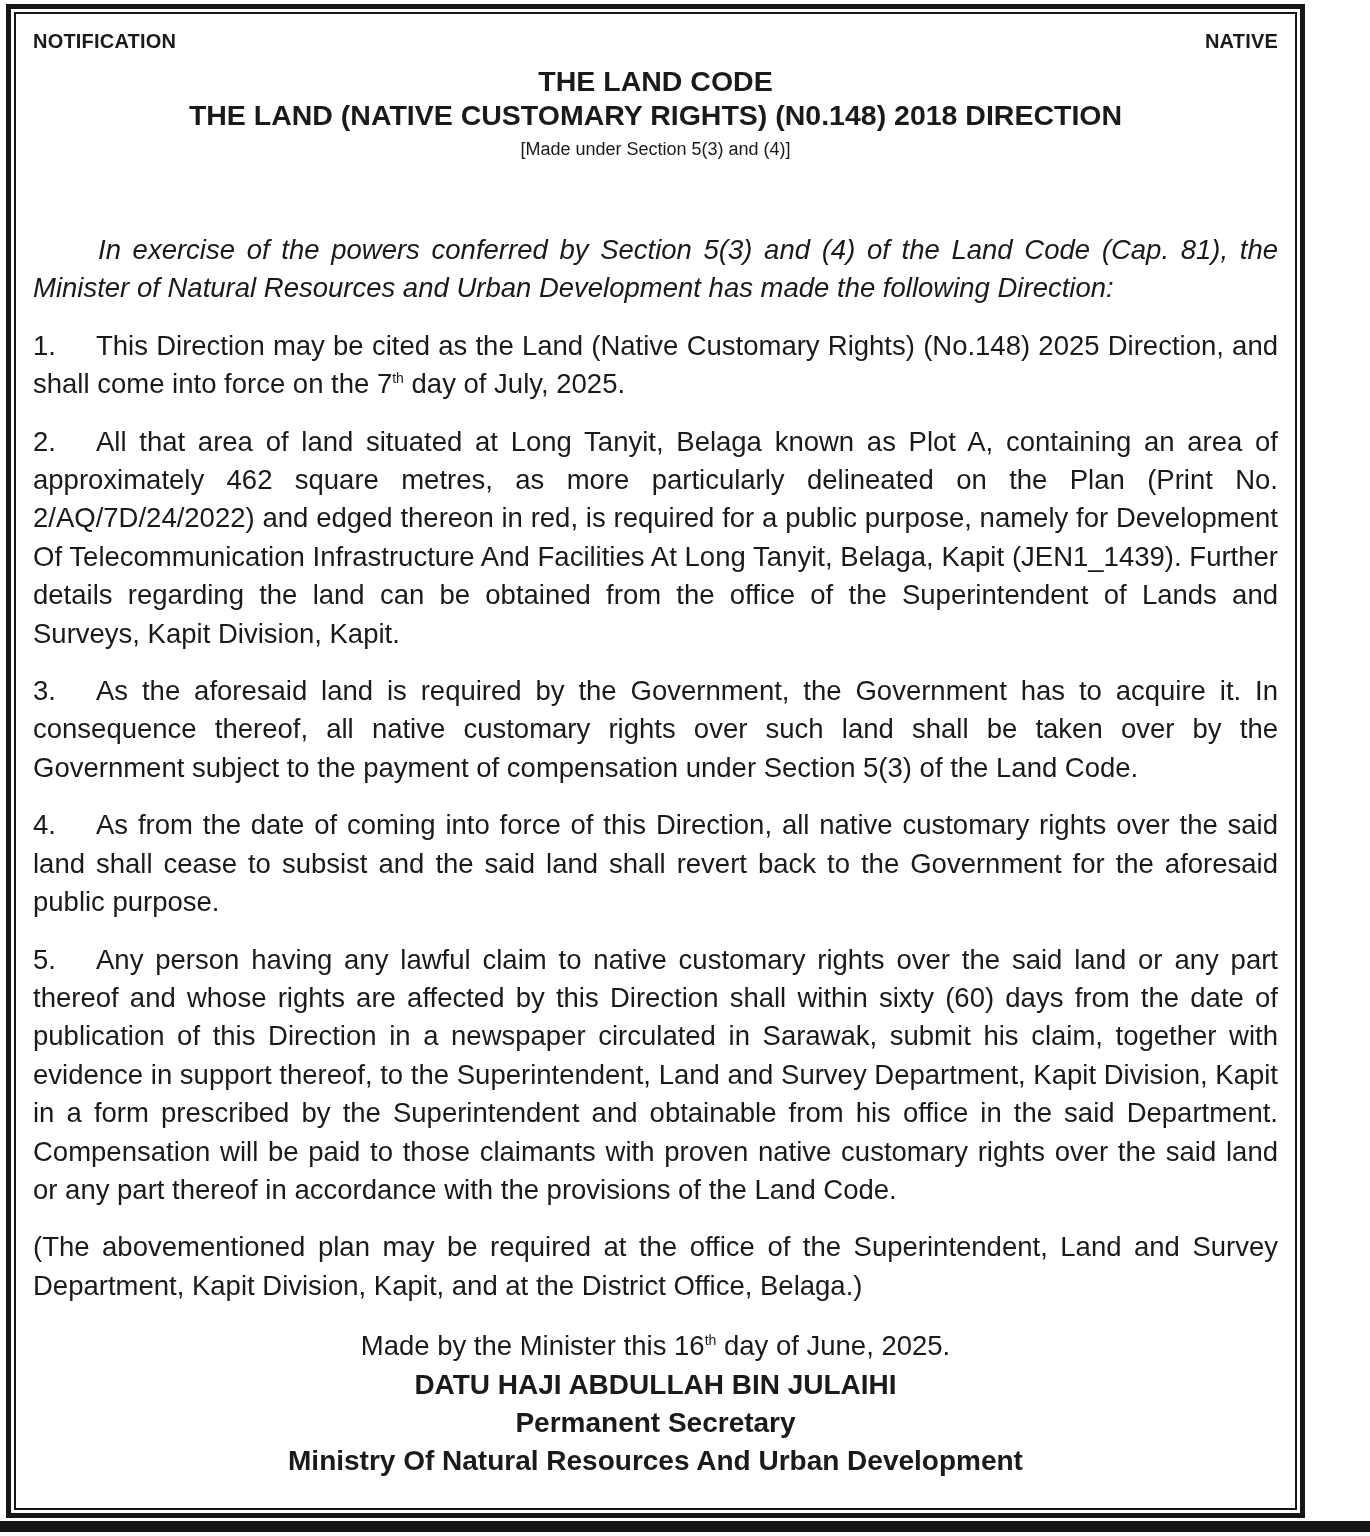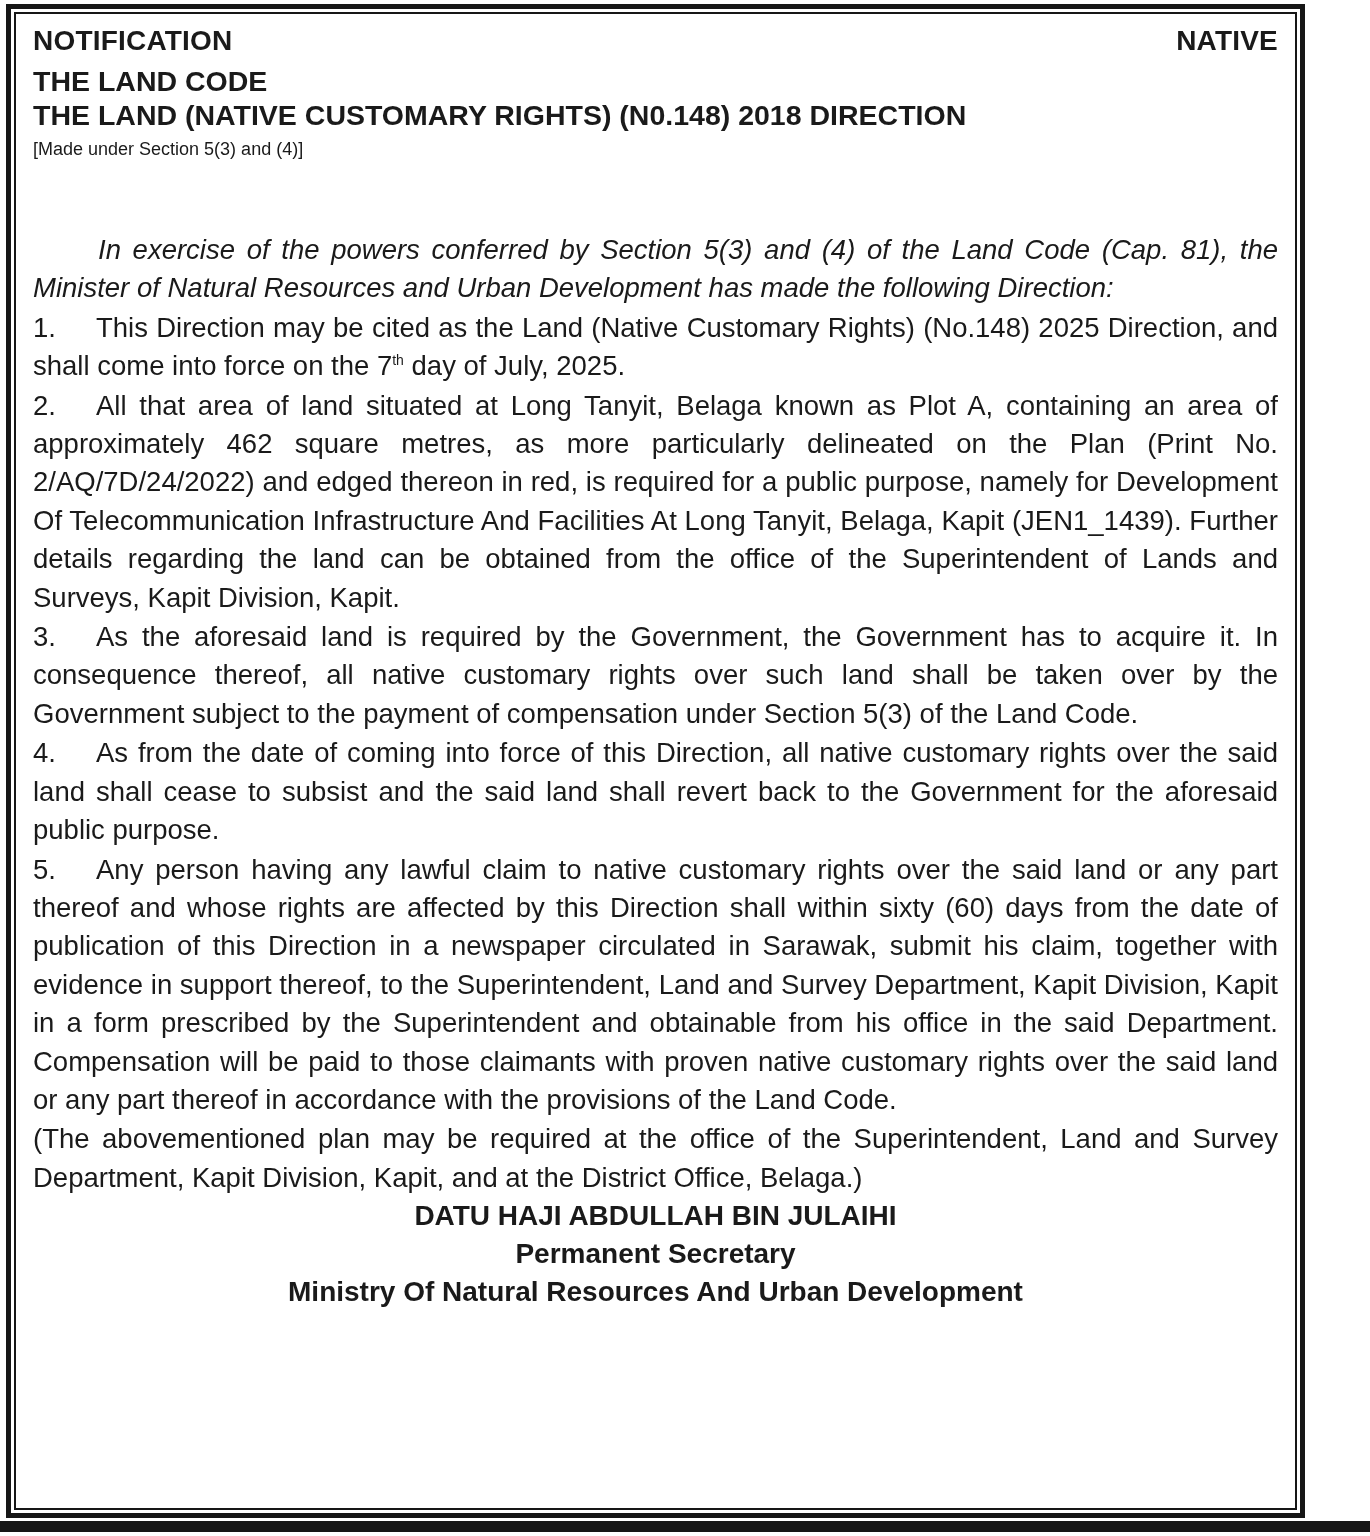--- a/index.html
+++ b/index.html
@@ -14,37 +14,37 @@
   }
   .frame-inner{
     position:absolute;left:3px;top:3px;right:3px;bottom:3px;
     border:2px solid #161616;
   }
   .content{
     padding:10px 17px 0 17px;
   }
   .header-row{
     display:flex;justify-content:space-between;align-items:baseline;
-    font-weight:700;font-size:28px;line-height:34px;letter-spacing:0.2px;
+    font-weight:700;font-size:20px;line-height:34px;letter-spacing:0.2px;
   }
   .titles{
-    font-weight:700;font-size:28.5px;line-height:34px;margin-top:6px;
+    text-align:center;font-weight:700;font-size:28.5px;line-height:34px;margin-top:6px;
   }
   .titles .subtitle{
     font-weight:400;font-size:18px;
   }
   p{margin:0;}
   .body-text{
     font-size:27.5px;line-height:38.4px;text-align:justify;
   }
   .intro{
     margin-top:65px;text-indent:65px;font-style:italic;
   }
   .clause{
-    margin-top:1px;
+    margin-top:19px;
   }
   .num{
     display:inline-block;width:63px;
   }
   sup{
     font-size:14px;line-height:0;vertical-align:super;
   }
   .made-by{
     margin-top:22px;text-align:center;font-size:27.5px;line-height:38.4px;
   }
@@ -80,20 +80,21 @@
       <p class="body-text clause"><span class="num">2.</span><span>All that area of land situated at Long Tanyit, Belaga known as Plot A, containing an area of approximately 462 square metres, as more particularly delineated on the Plan (Print No. 2/AQ/7D/24/2022) and edged thereon in red, is required for a public purpose, namely for Development Of Telecommunication Infrastructure And Facilities At Long Tanyit, Belaga, Kapit (JEN1_1439). Further details regarding the land can be obtained from the office of the Superintendent of Lands and Surveys, Kapit Division, Kapit.</span><sup></sup><span></span></p>
 
       <p class="body-text clause"><span class="num">3.</span><span>As the aforesaid land is required by the Government, the Government has to acquire it. In consequence thereof, all native customary rights over such land shall be taken over by the Government subject to the payment of compensation under Section 5(3) of the Land Code.</span><sup></sup><span></span></p>
 
       <p class="body-text clause"><span class="num">4.</span><span>As from the date of coming into force of this Direction, all native customary rights over the said land shall cease to subsist and the said land shall revert back to the Government for the aforesaid public purpose.</span><sup></sup><span></span></p>
 
       <p class="body-text clause"><span class="num">5.</span><span>Any person having any lawful claim to native customary rights over the said land or any part thereof and whose rights are affected by this Direction shall within sixty (60) days from the date of publication of this Direction in a newspaper circulated in Sarawak, submit his claim, together with evidence in support thereof, to the Superintendent, Land and Survey Department, Kapit Division, Kapit in a form prescribed  by  the Superintendent and obtainable from his office in the said Department. Compensation will be paid to those claimants with proven native customary rights over the said land or any part thereof in accordance with the provisions of the Land Code.</span><sup></sup><span></span></p>
 
       <p class="body-text clause">(The abovementioned plan may be required at  the office of the Superintendent, Land and Survey Department, Kapit Division, Kapit, and at the District Office, Belaga.)</p>
 
+      <p class="made-by"><span>Made by the Minister this 16</span><sup>th</sup><span> day of June, 2025.</span></p>
 
       <div class="signature">
         <div>DATU HAJI ABDULLAH BIN JULAIHI</div>
         <div>Permanent Secretary</div>
         <div>Ministry Of Natural Resources And Urban Development</div>
       </div>
 
     </div>
   </div>
 </div>

